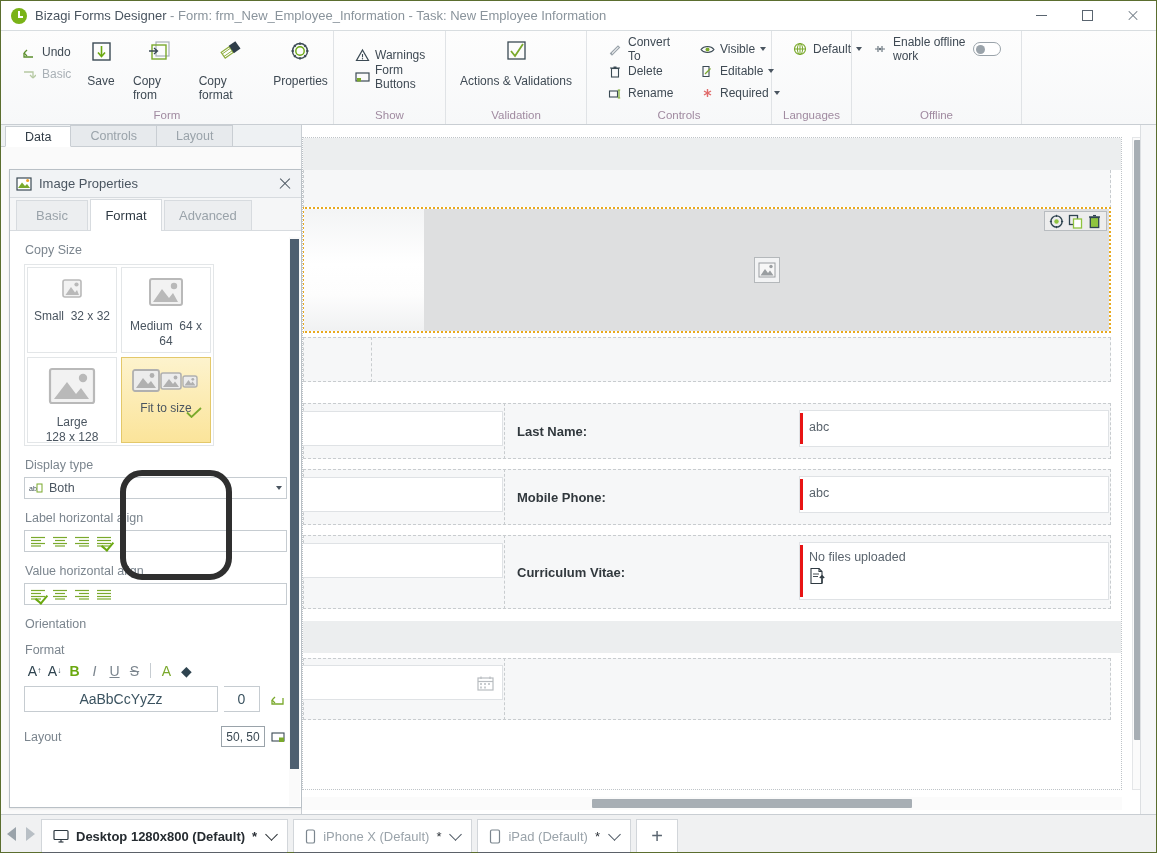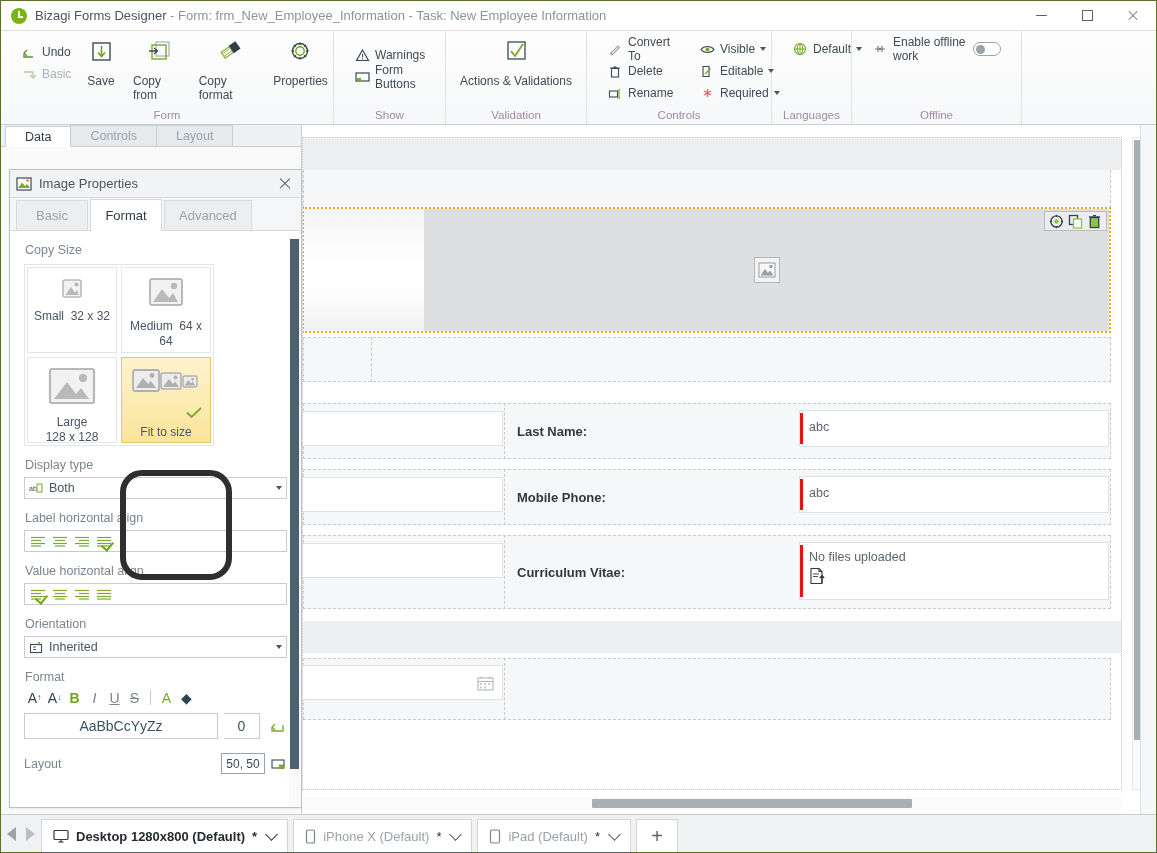--- a/index.html
+++ b/index.html
@@ -630,21 +630,21 @@
                     <path d="M5 21 L12 11 L17 17 L20 14 L25 21 Z" fill="#b0b0b0"></path>
                     <circle cx="21" cy="8.5" r="2.4" fill="#b0b0b0"></circle>
                     <rect x="30" y="6" width="20" height="16" rx="2" fill="#ececec" stroke="#b0b0b0" stroke-width="1.6"></rect>
                     <path d="M32 20 L38 12 L42 17 L44 14.5 L48 20 Z" fill="#b0b0b0"></path>
                     <circle cx="44.5" cy="10.5" r="1.9" fill="#b0b0b0"></circle>
                     <rect x="52" y="9" width="14" height="11" rx="2" fill="#ececec" stroke="#b0b0b0" stroke-width="1.4"></rect>
                     <path d="M53.5 18.5 L57.5 13 L60 16.5 L61.5 14.5 L64.5 18.5 Z" fill="#b0b0b0"></path>
                     <circle cx="61.8" cy="12.3" r="1.4" fill="#b0b0b0"></circle>
                   </svg>
               </span>
-              <span class="cap" style="margin-top:30px;">Fit to size</span>
+              <span class="cap" style="margin-top:6px;">Fit to size</span>
               <span class="chk">
                 <svg width="16" height="11" viewBox="0 0 16 11">
                     <path d="M1 5.5 L5.5 10 L15 1" fill="none" stroke="#7aa92c" stroke-width="1.8"></path>
                   </svg>
               </span>
             </div>
           </div>
 
           <div class="field-label">Display type</div>
           <div class="combo">
@@ -740,31 +740,20 @@
                     <path d="M1 2.5 H15"></path>
                     <path d="M1 5.5 H15"></path>
                     <path d="M1 8.5 H15"></path>
                     <path d="M1 11 H15"></path>
                   </g>
                 </svg>
             </span>
           </div>
 
           <div class="field-label">Orientation</div>
-          <div class="combo">
-            <span>
-              <svg width="14" height="13" viewBox="0 0 14 13">
-                  <rect x="1.5" y="3.5" width="11" height="8" fill="none" stroke="#3b4a54" stroke-width="1.1"></rect>
-                  <path d="M4 6 H7 M4 8.5 H7" stroke="#3b4a54" stroke-width="0.9"></path>
-                  <path d="M10 1 L10 4.5 M8.8 2.2 L10 1 L11.2 2.2" stroke="#7aa92c" stroke-width="1"></path>
-                </svg>
-            </span>
-            <span class="cval">Inherited</span>
-            <span class="caret-inline"></span>
-          </div>
 
           <div class="field-label" style="margin-bottom:2px;">Format</div>
           <div class="fmt-toolbar">
             <span class="fmt-btn" style="color:#2f4450;">A<sup style="font-size:8px;">↑</sup></span>
             <span class="fmt-btn" style="color:#2f4450;">A<sup style="font-size:8px;">↓</sup></span>
             <span class="fmt-btn" style="font-weight:bold;color:#6aa80f;">B</span>
             <span class="fmt-btn" style="font-style:italic;color:#7b858e;">I</span>
             <span class="fmt-btn" style="text-decoration:underline;color:#7b858e;">U</span>
             <span class="fmt-btn" style="text-decoration:line-through;color:#7b858e;">S</span>
             <span class="fmt-sep"></span>

